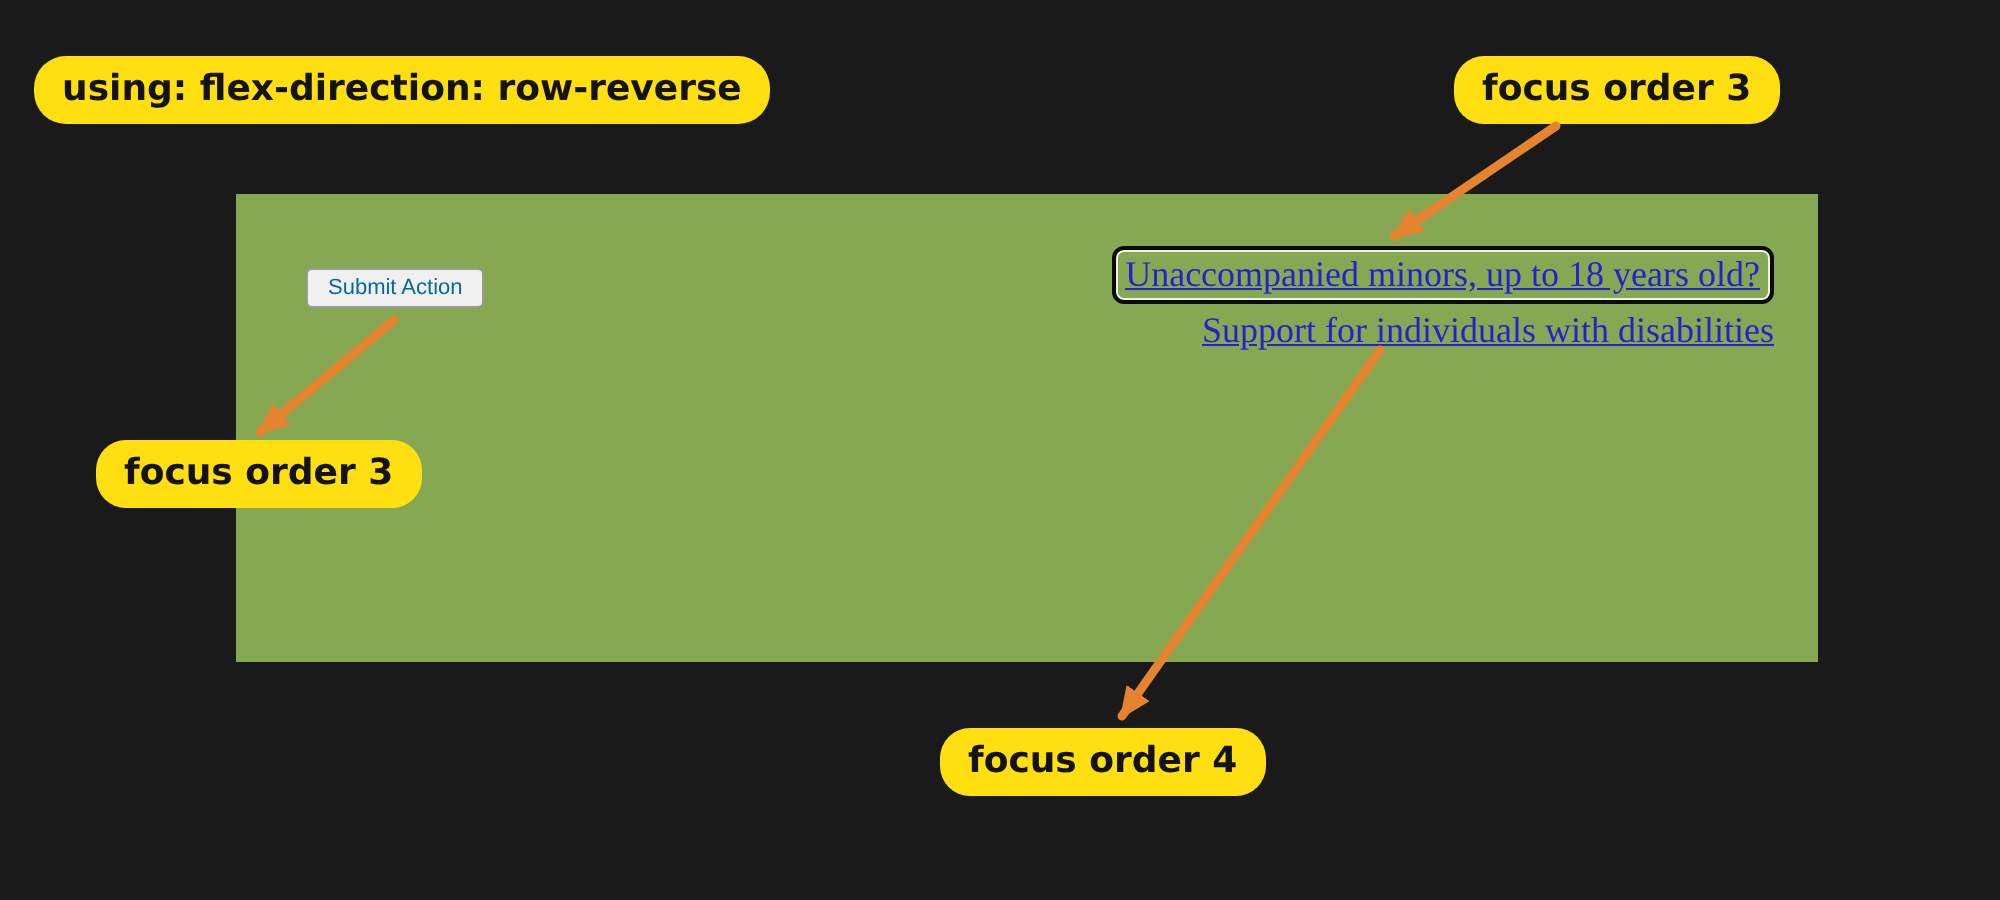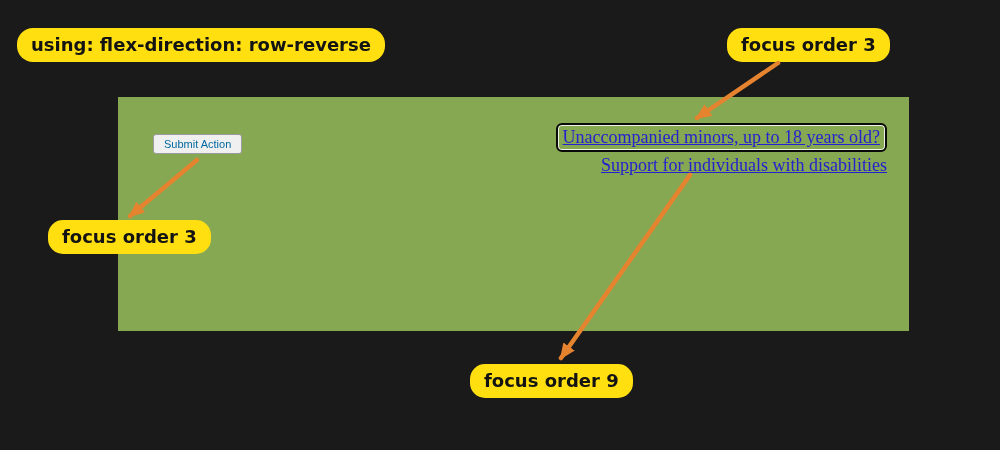--- a/index.html
+++ b/index.html
@@ -73,21 +73,21 @@
   <div class="panel">
     <div class="links">
       <a class="link focused" href="#">Unaccompanied minors, up to 18 years old?</a>
       <a class="link plain" href="#">Support for individuals with disabilities</a>
     </div>
     <button class="submit" type="button">Submit Action</button>
   </div>
 
   <div class="bubble f3">focus order 3</div>
 
-  <div class="bubble f2">focus order 9</div>
+  <div class="bubble f2">focus order 4</div>
 
   <svg class="arrows" viewBox="0 0 1000 450">
     <defs>
       <marker id="ah" markerUnits="userSpaceOnUse" markerWidth="18" markerHeight="16" refX="14" refY="7" orient="auto">
         <path class="arrow-head" d="M0,0 L16,7 L0,14 Z"></path>
       </marker>
     </defs>
     <g>
       <line class="arrow-line" x1="778" y1="63" x2="697" y2="118" marker-end="url(#ah)"></line>
     </g>

